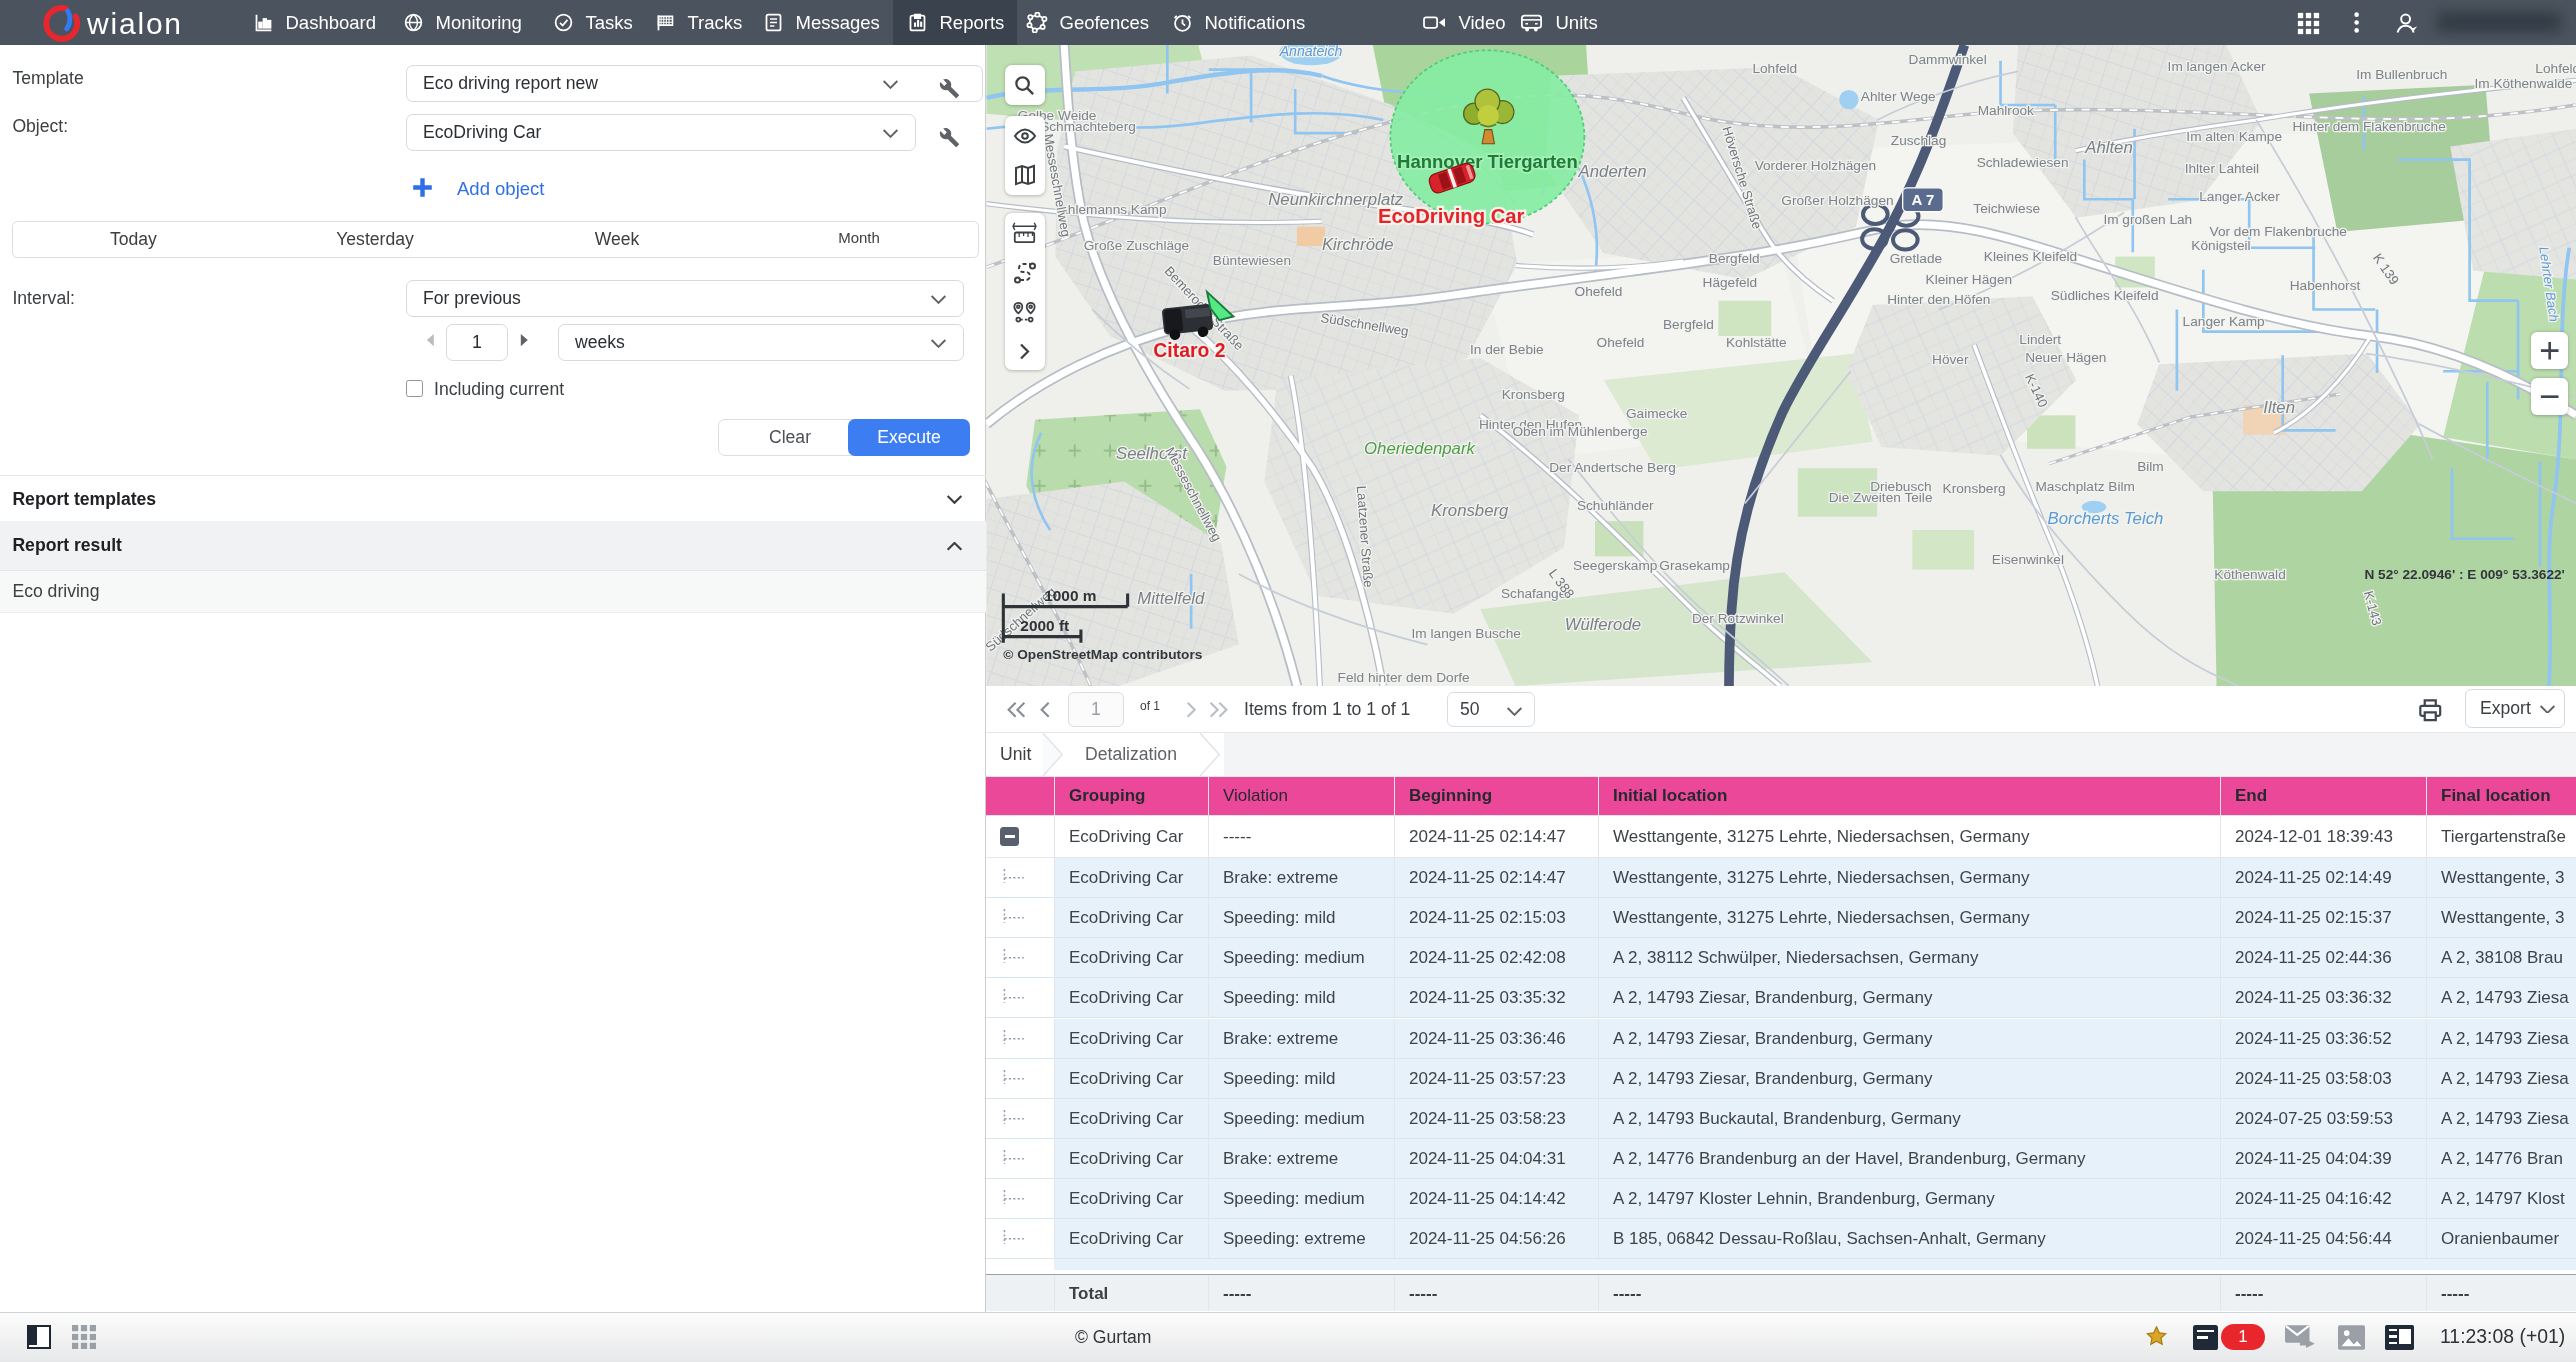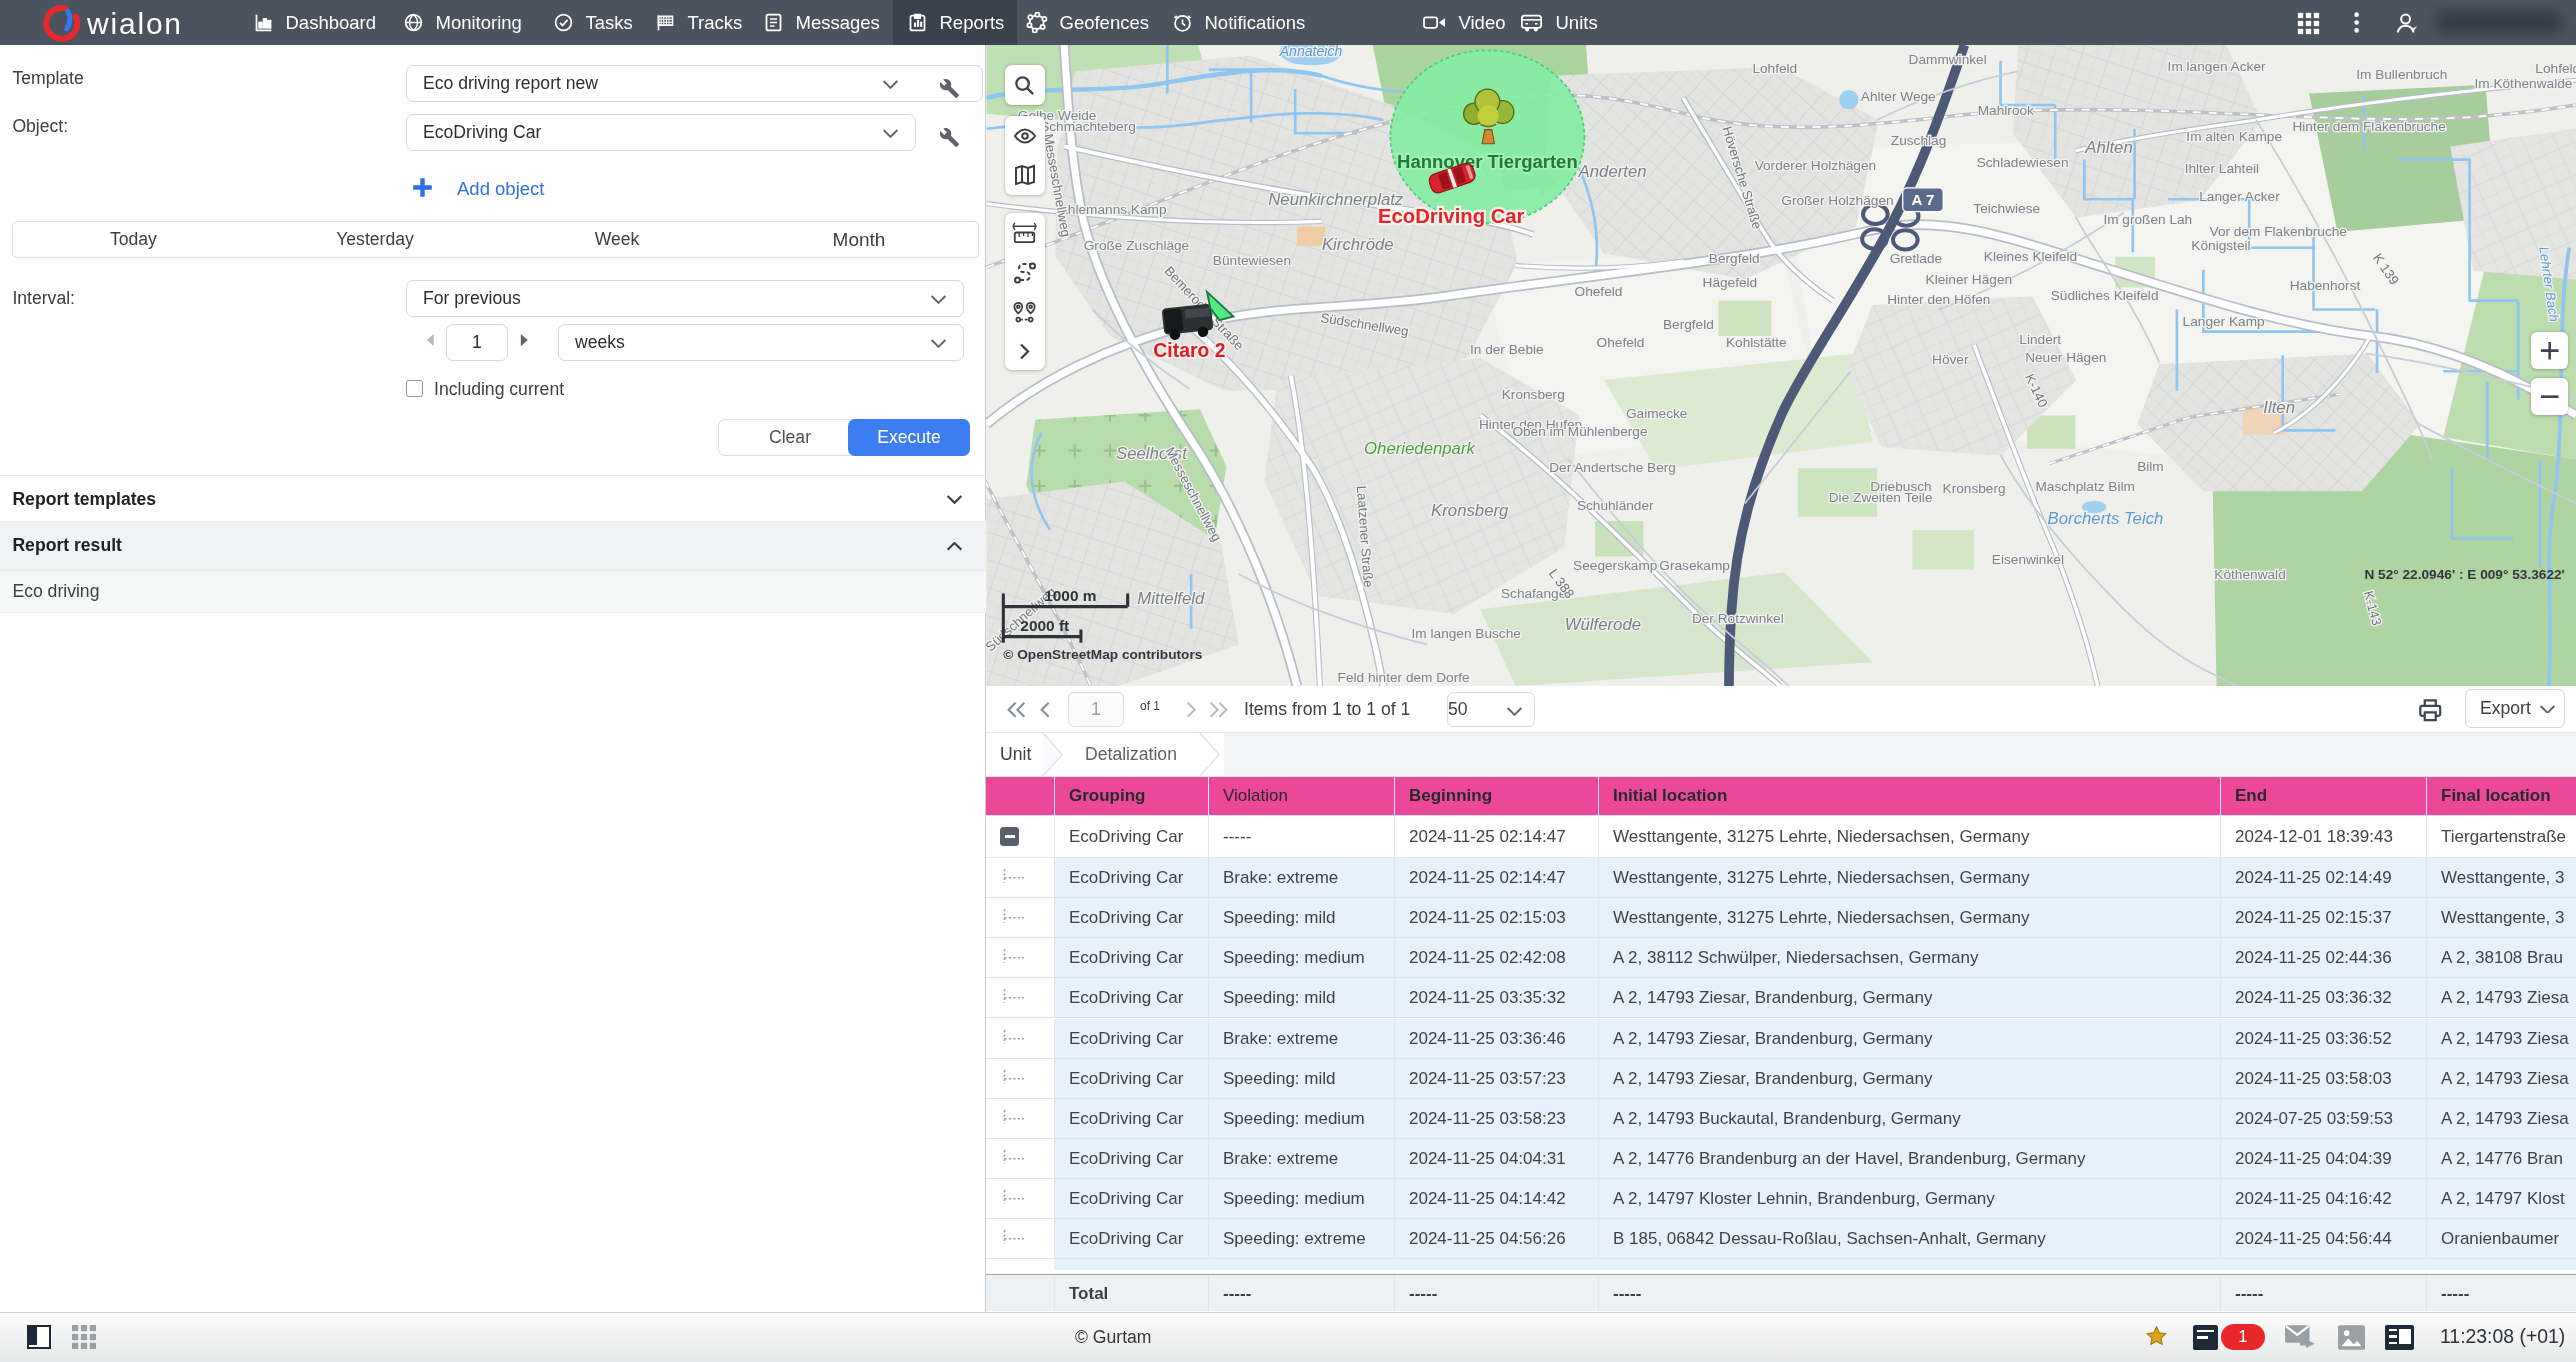--- a/index.html
+++ b/index.html
@@ -157,21 +157,21 @@
       <path d="M22.7 19l-9.1-9.1c.9-2.3.4-5-1.5-6.9-2-2-5-2.4-7.4-1.3L9 6 6 9 1.6 4.7C.4 7.1.9 10.1 2.9 12.1c1.9 1.9 4.6 2.4 6.9 1.5l9.1 9.1c.4.4 1 .4 1.4 0l2.3-2.3c.5-.4.5-1 .1-1.4z" fill="#5f6368"></path>
     </svg>
 <svg class="abs" style="left:411px;top:131px" width="23" height="23" viewBox="0 0 26 26">
       <path d="M10.5 2.5h5v8h8v5h-8v8h-5v-8h-8v-5h8z" fill="#2e6fe8"></path>
     </svg>
 <div class="abs" style="left:457px;top:133px;font-size:18.5px;color:#2e6fe8">Add object</div>
 <div class="abs" style="left:12.4px;top:176px;width:967px;height:37px;border:0.9px solid #dcdee2;border-radius:5.3px"></div>
 <div class="abs" style="left:12.4px;top:184px;width:242px;text-align:center;font-size:17.6px;color:#3c4043">Today</div>
 <div class="abs" style="left:254px;top:184px;width:242px;text-align:center;font-size:17.6px;color:#3c4043">Yesterday</div>
 <div class="abs" style="left:496px;top:184px;width:242px;text-align:center;font-size:17.6px;color:#3c4043">Week</div>
-<div class="abs" style="left:738px;top:184px;width:242px;text-align:center;font-size:19px;color:#3c4043">Month</div>
+<div class="abs" style="left:738px;top:184px;width:242px;text-align:center;font-size:15px;color:#3c4043">Month</div>
 <div class="lab" style="top:243px">Interval:</div>
 <div class="box" style="left:406px;top:235px;width:558px;height:37px">For previous</div>
 <svg class="chev" style="left:930px;top:250px" viewBox="0 0 16 9">
       <path d="M1 1l7 7 7-7" fill="none" stroke="#5f6368" stroke-width="2"></path>
     </svg>
 <svg class="abs" style="left:425px;top:288px" width="10.6" height="14" viewBox="0 0 12 16">
       <path d="M10 1L2 8l8 7z" fill="#b9bdc2"></path>
     </svg>
 <div class="box" style="left:446px;top:279px;width:62px;height:37px;justify-content:center;padding-left:0">1</div>
 <svg class="abs" style="left:519px;top:288px" width="10.6" height="14" viewBox="0 0 12 16">
@@ -511,21 +511,21 @@
     </svg>
 <div class="abs" style="left:82px;top:6.2px;width:56px;height:35px;border:0.9px solid #d9dce0;border-radius:6.2px;background:#fbfbfc;font-size:17.6px;color:#9aa0a6;display:flex;align-items:center;justify-content:center">1</div>
 <div class="abs" style="left:154px;top:13.2px;font-size:12px;color:#3c4043">of 1</div>
 <svg class="abs" style="left:199px;top:15px" width="12.4" height="17.6" viewBox="0 0 14 20" stroke="#b9bfc5" stroke-width="2.4" fill="none">
       <path d="M3 2l8 8-8 8"></path>
     </svg>
 <svg class="abs" style="left:222px;top:15px" width="21" height="17.6" viewBox="0 0 24 20" stroke="#b9bfc5" stroke-width="2.4" fill="none">
       <path d="M3 2l8 8-8 8M13 2l8 8-8 8"></path>
     </svg>
 <div class="abs" style="left:258px;top:13.2px;font-size:17.6px;color:#3c4043">Items from 1 to 1 of 1</div>
-<div class="abs" style="left:461px;top:6.2px;width:88px;height:35px;border:0.9px solid #d9dce0;border-radius:6.2px;font-size:17.6px;color:#3c4043;display:flex;align-items:center;padding-left:0">50</div>
+<div class="abs" style="left:461px;top:6.2px;width:88px;height:35px;border:0.9px solid #d9dce0;border-radius:6.2px;font-size:17.6px;color:#3c4043;display:flex;align-items:center;padding-left:12px">50</div>
 <svg class="chev" style="left:520px;top:21px" viewBox="0 0 16 9">
       <path d="M1 1l7 7 7-7" fill="none" stroke="#5f6368" stroke-width="2"></path>
     </svg>
 <svg class="abs" style="left:1431px;top:10.6px" width="26.5" height="26.5" viewBox="0 0 24 24" fill="none" stroke="#3f4650" stroke-width="2">
       <path d="M7 8V3h10v5"></path>
       <rect x="3" y="8" width="18" height="9" rx="1.5"></rect>
       <path d="M7 14h10v7H7z" fill="#fff"></path>
     </svg>
 <div class="abs" style="left:1479px;top:2.6px;width:100px;height:39px;border:0.9px solid #d5d8dc;border-radius:6.2px;font-size:17.6px;color:#3c4043;display:flex;align-items:center;padding-left:14px">Export</div>
 <svg class="chev" style="left:1553px;top:18.5px" viewBox="0 0 16 9">

